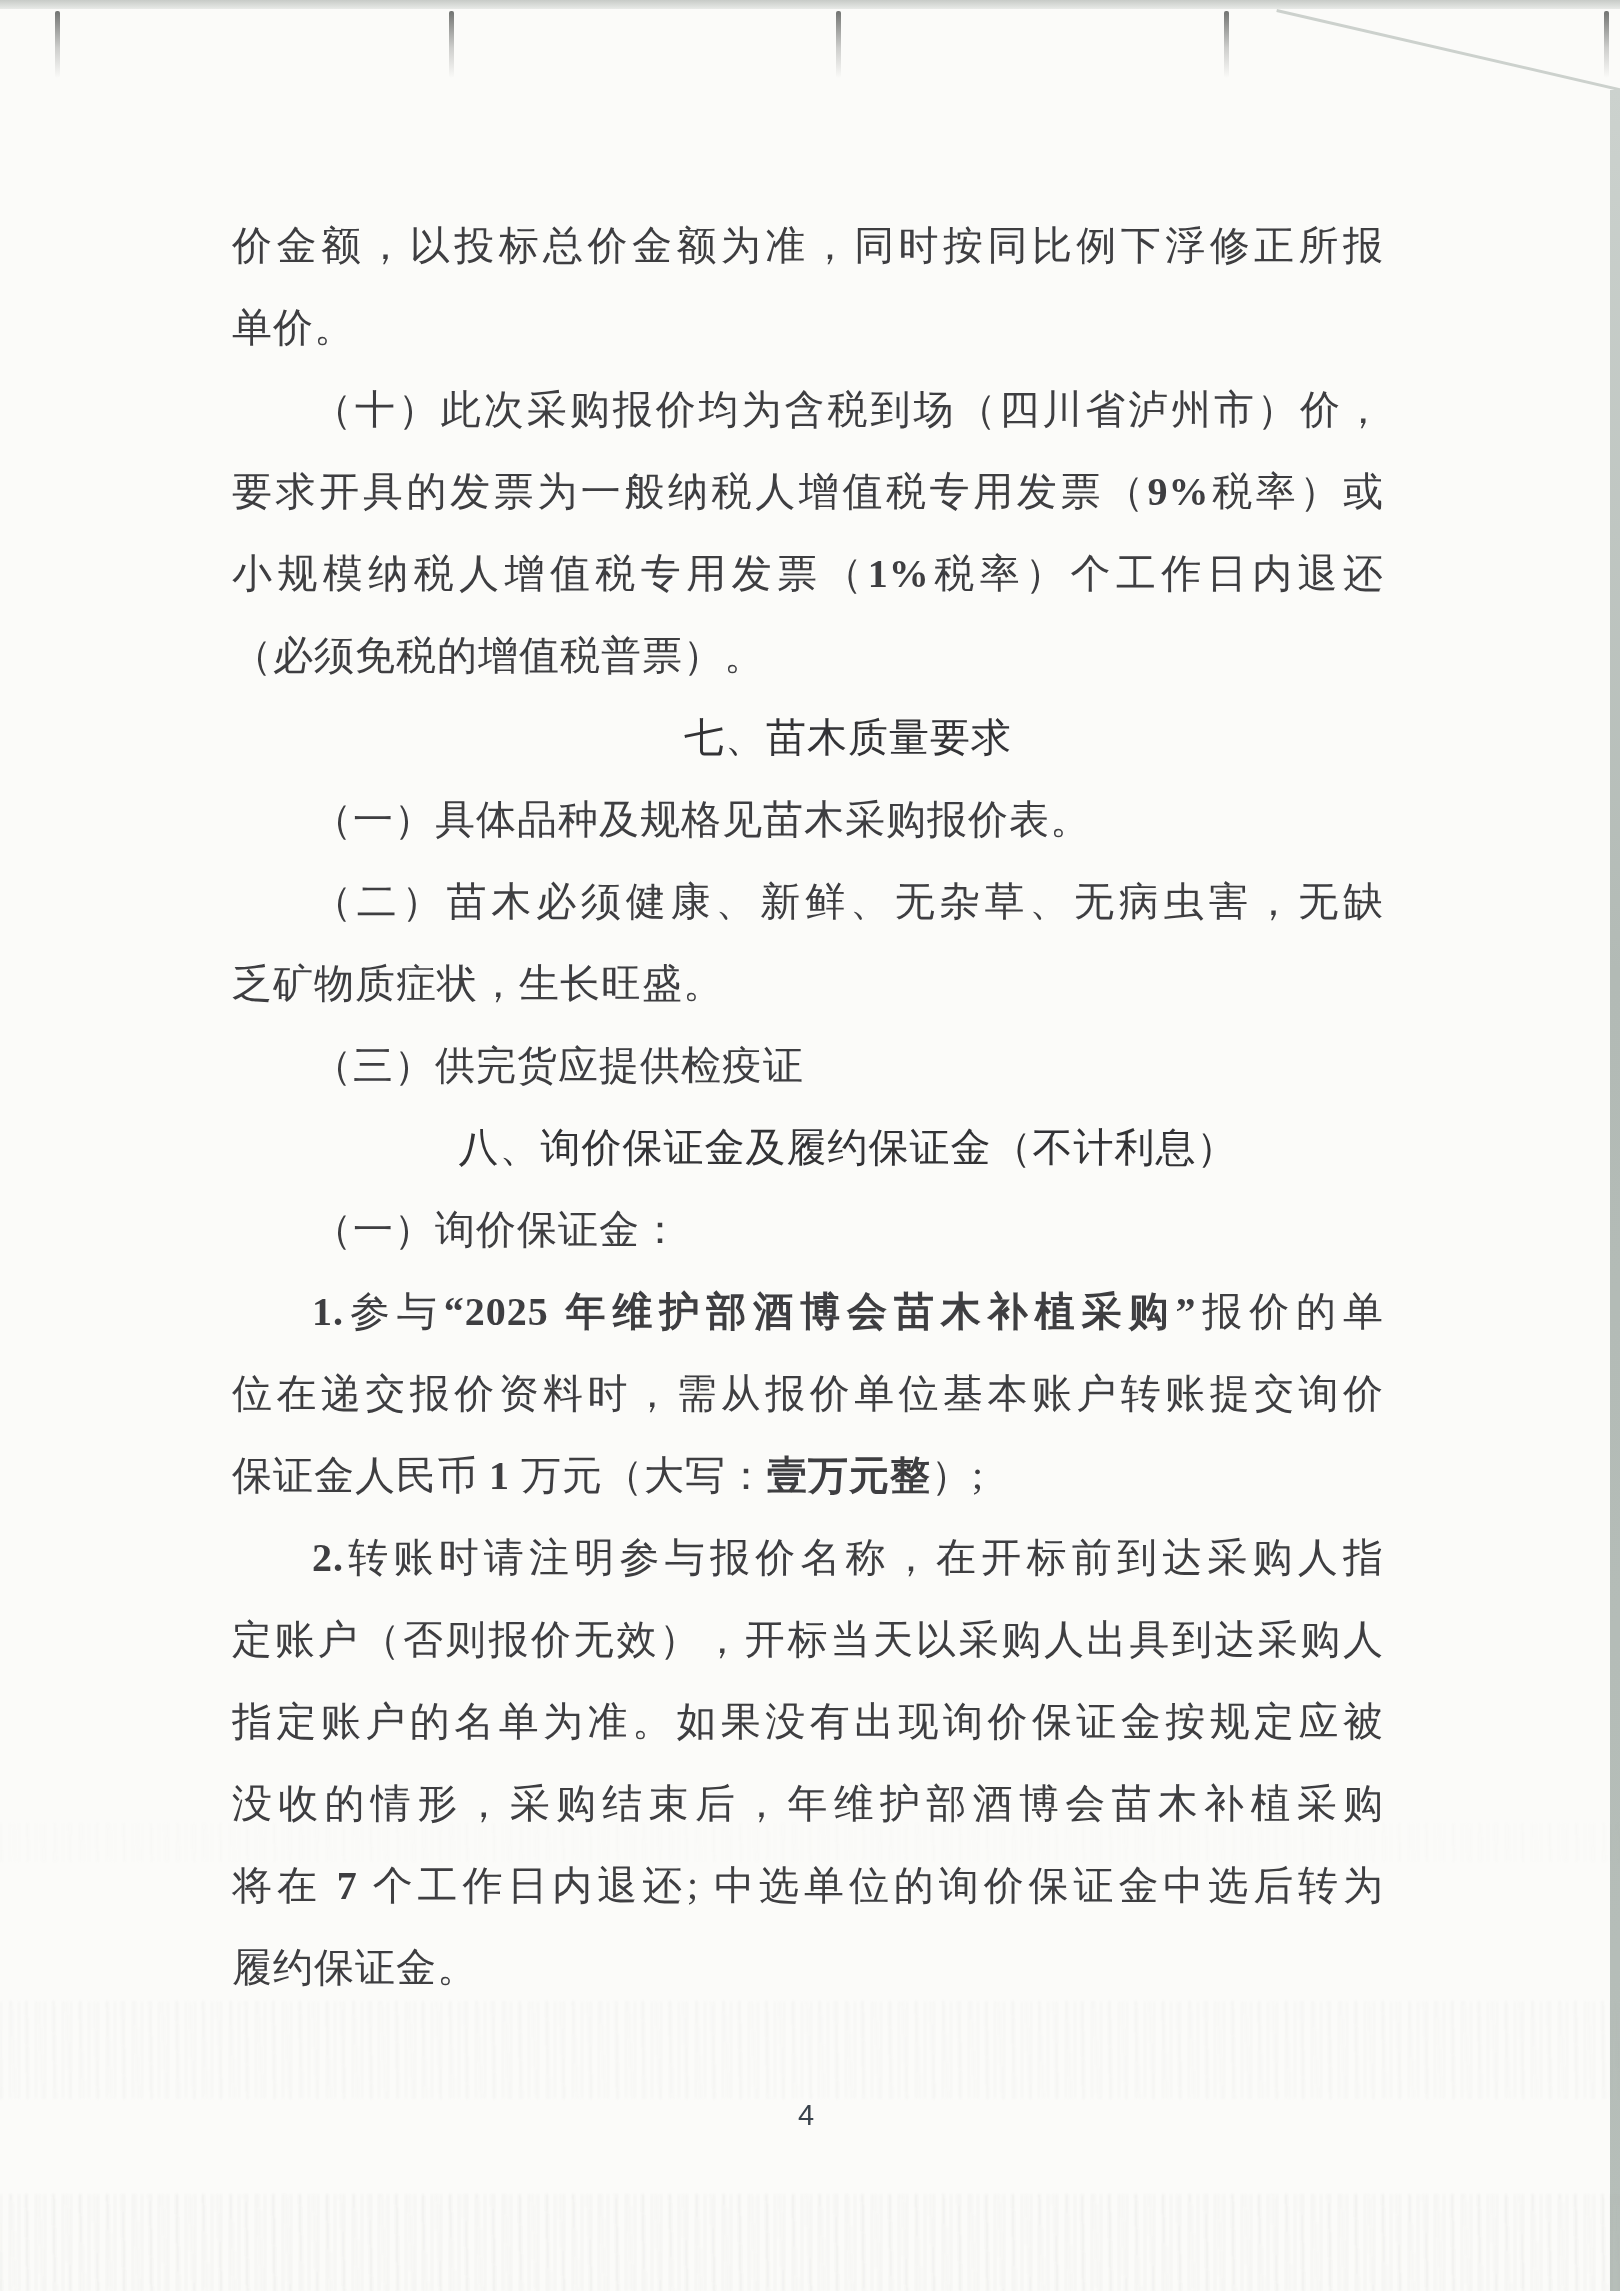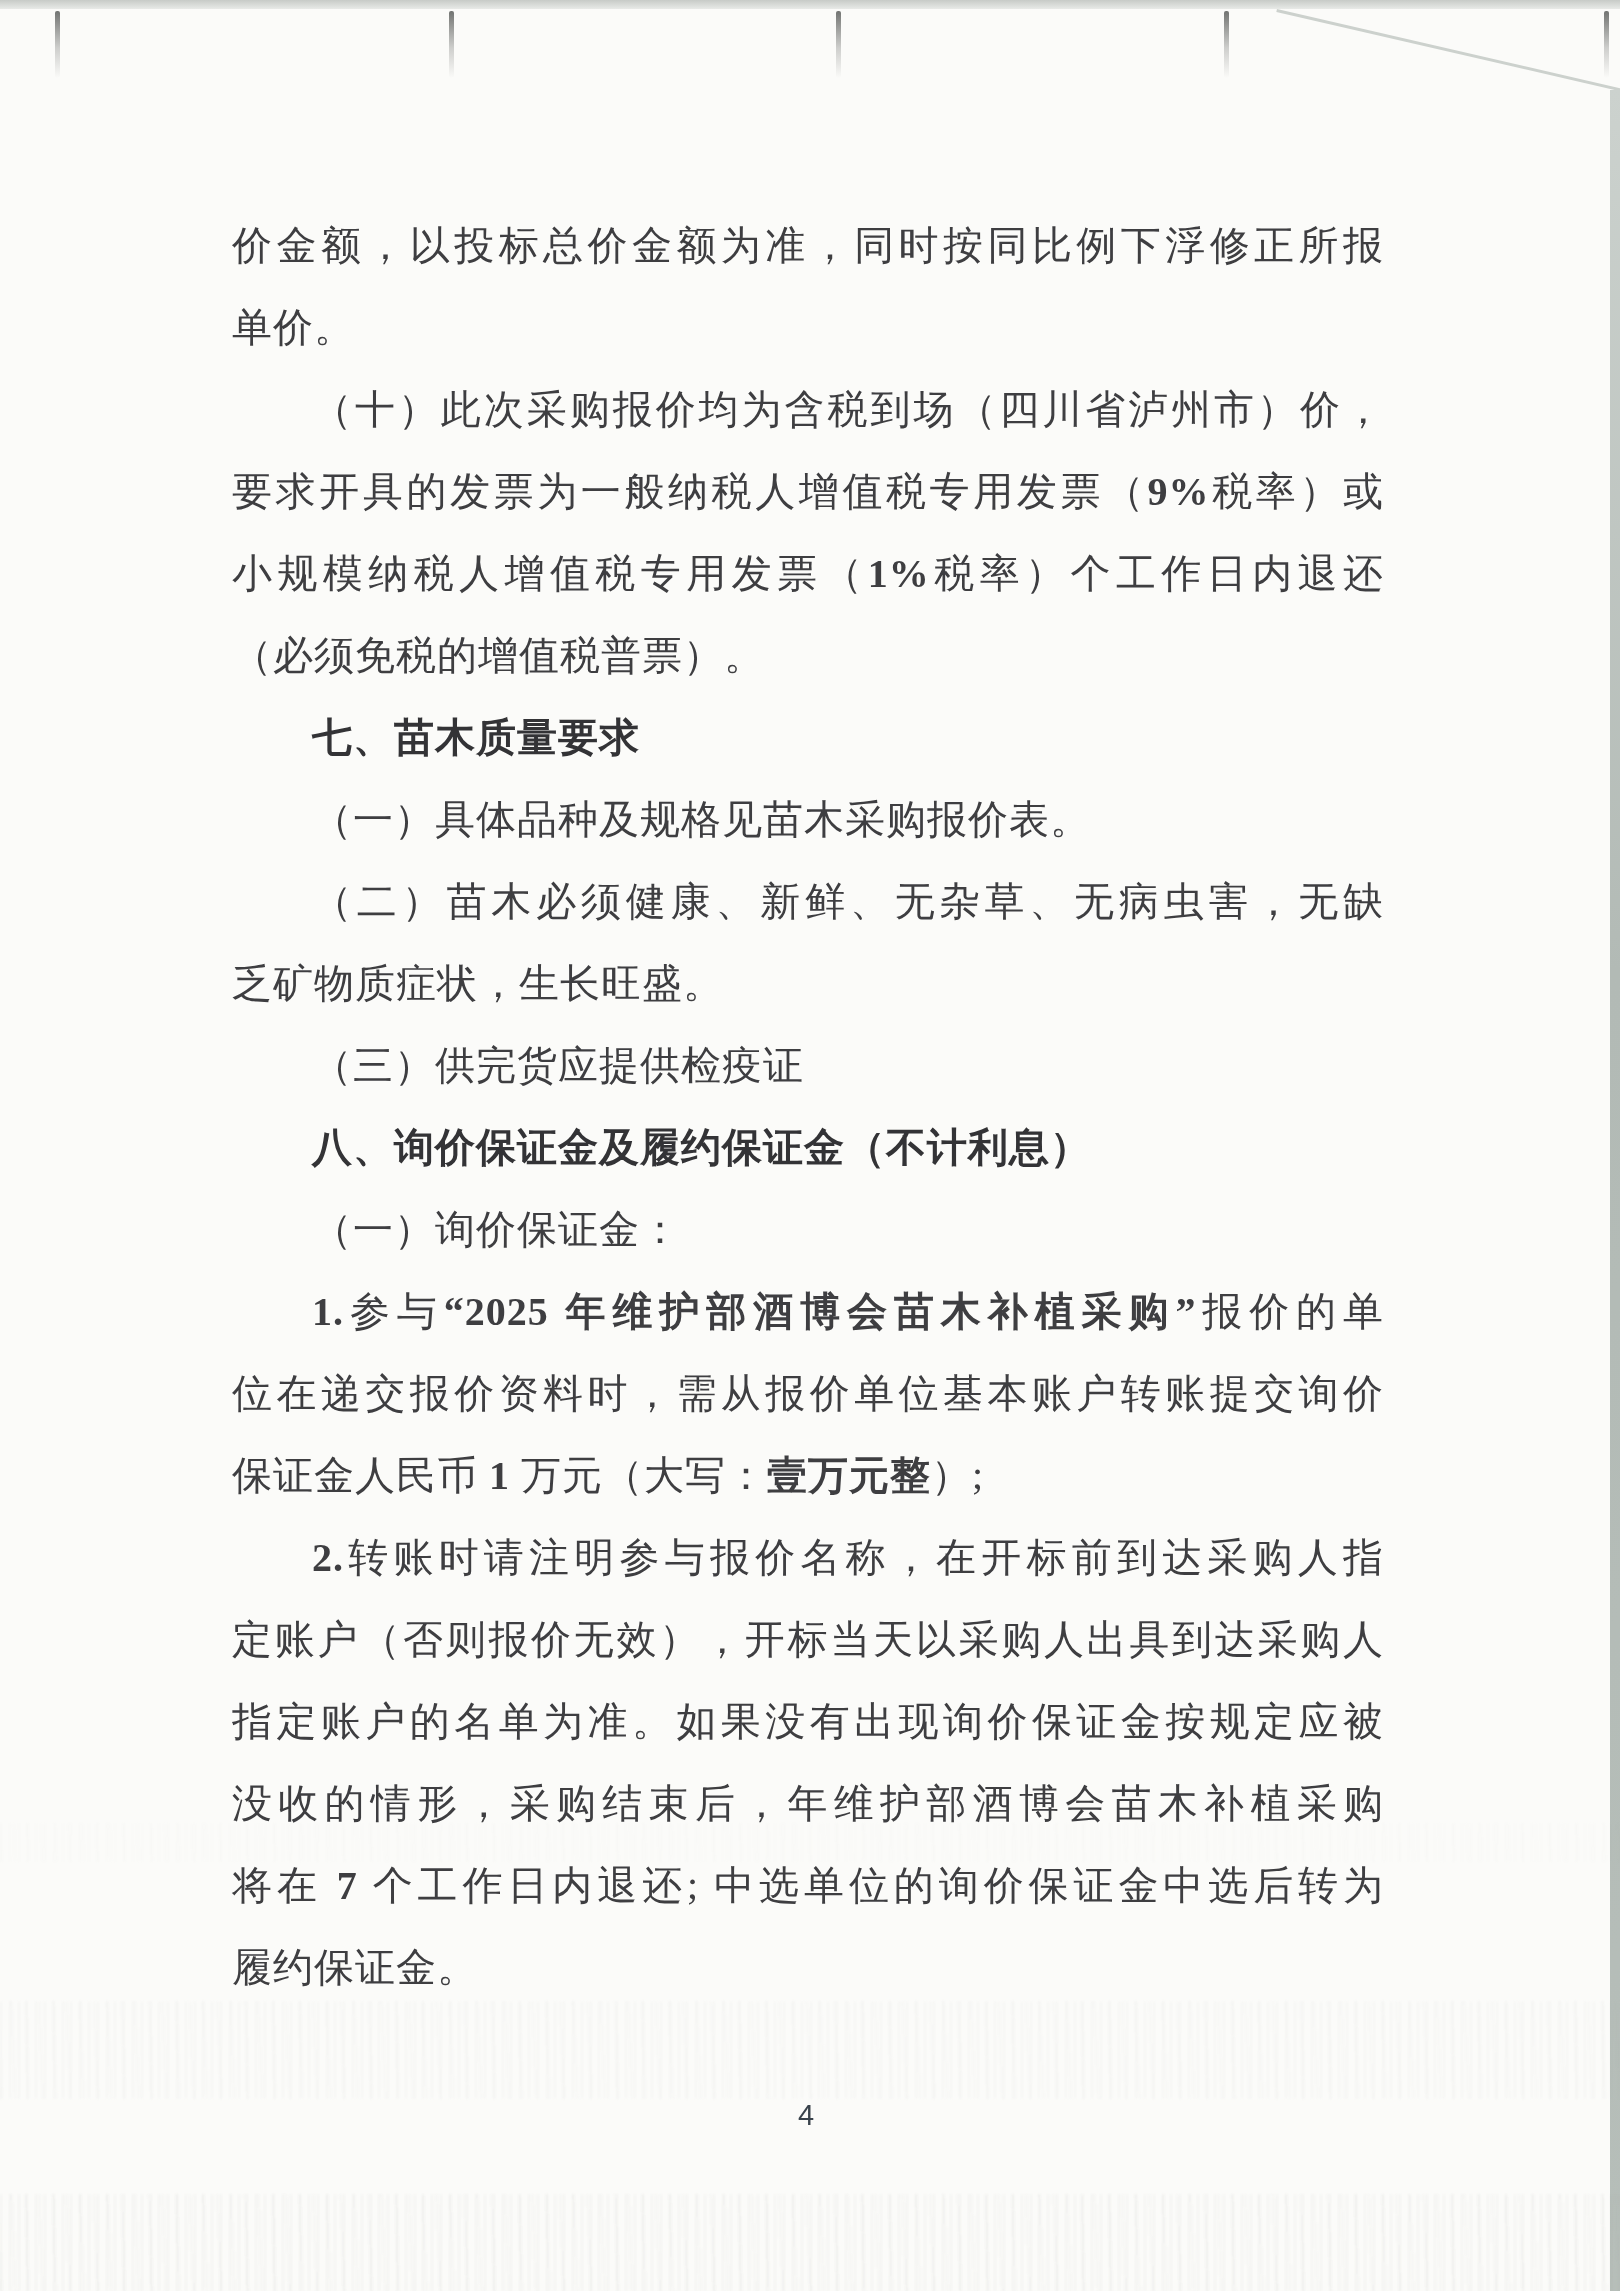--- a/index.html
+++ b/index.html
@@ -40,21 +40,21 @@
   .noise-mid { top: 1823px; height: 39px; opacity: 0.25; }
 
   
   .doc-text {
     position: absolute; left: 232px; top: 205px; width: 1152px;
     font-size: 40px; line-height: 82px; color: #3e3e41;
     letter-spacing: 1px;
   }
   .line { height: 82px; white-space: nowrap; text-align: left; }
   .line.just { white-space: normal; text-align: justify; text-align-last: justify; }
-  .line.bold { font-weight: bold; color: #333336; }
+  .line.bold { font-weight: normal; color: #333336; text-align: center; }
   .seg-bold { font-weight: bold; }
   .seg-serif { font-family: "Liberation Serif", serif; }
 
   .page-number {
     position: absolute; left: 0; top: 2099px; width: 1612px;
     text-align: center; font-size: 29px; color: #3a434c;
     font-family: "Liberation Sans", sans-serif;
   }
 </style>
 </head>

